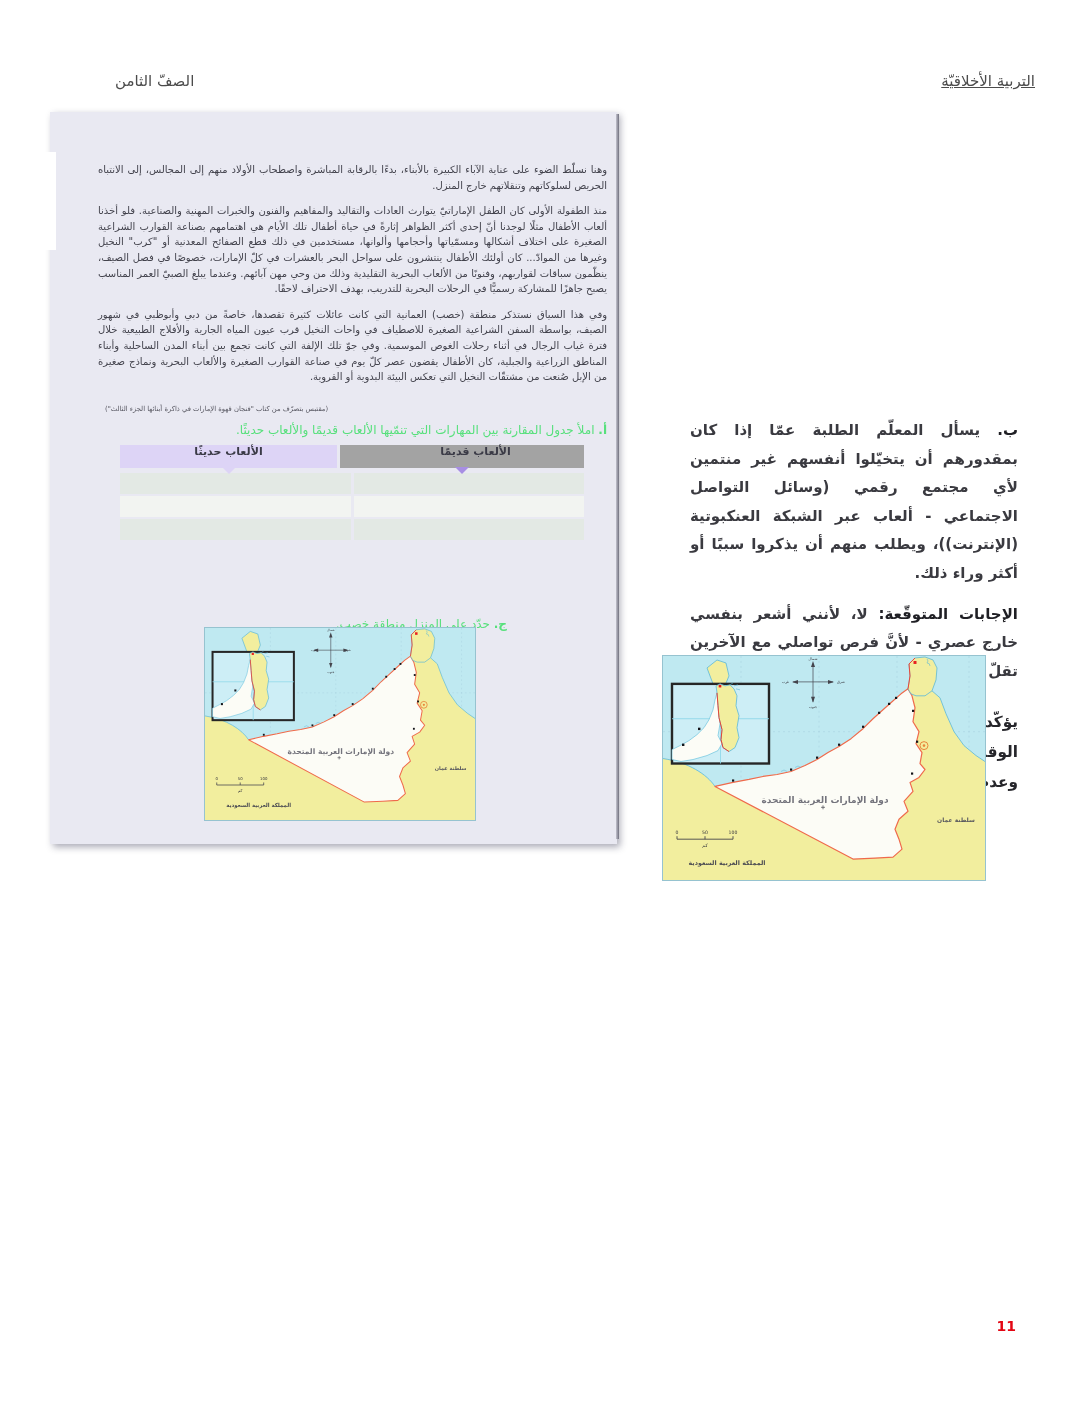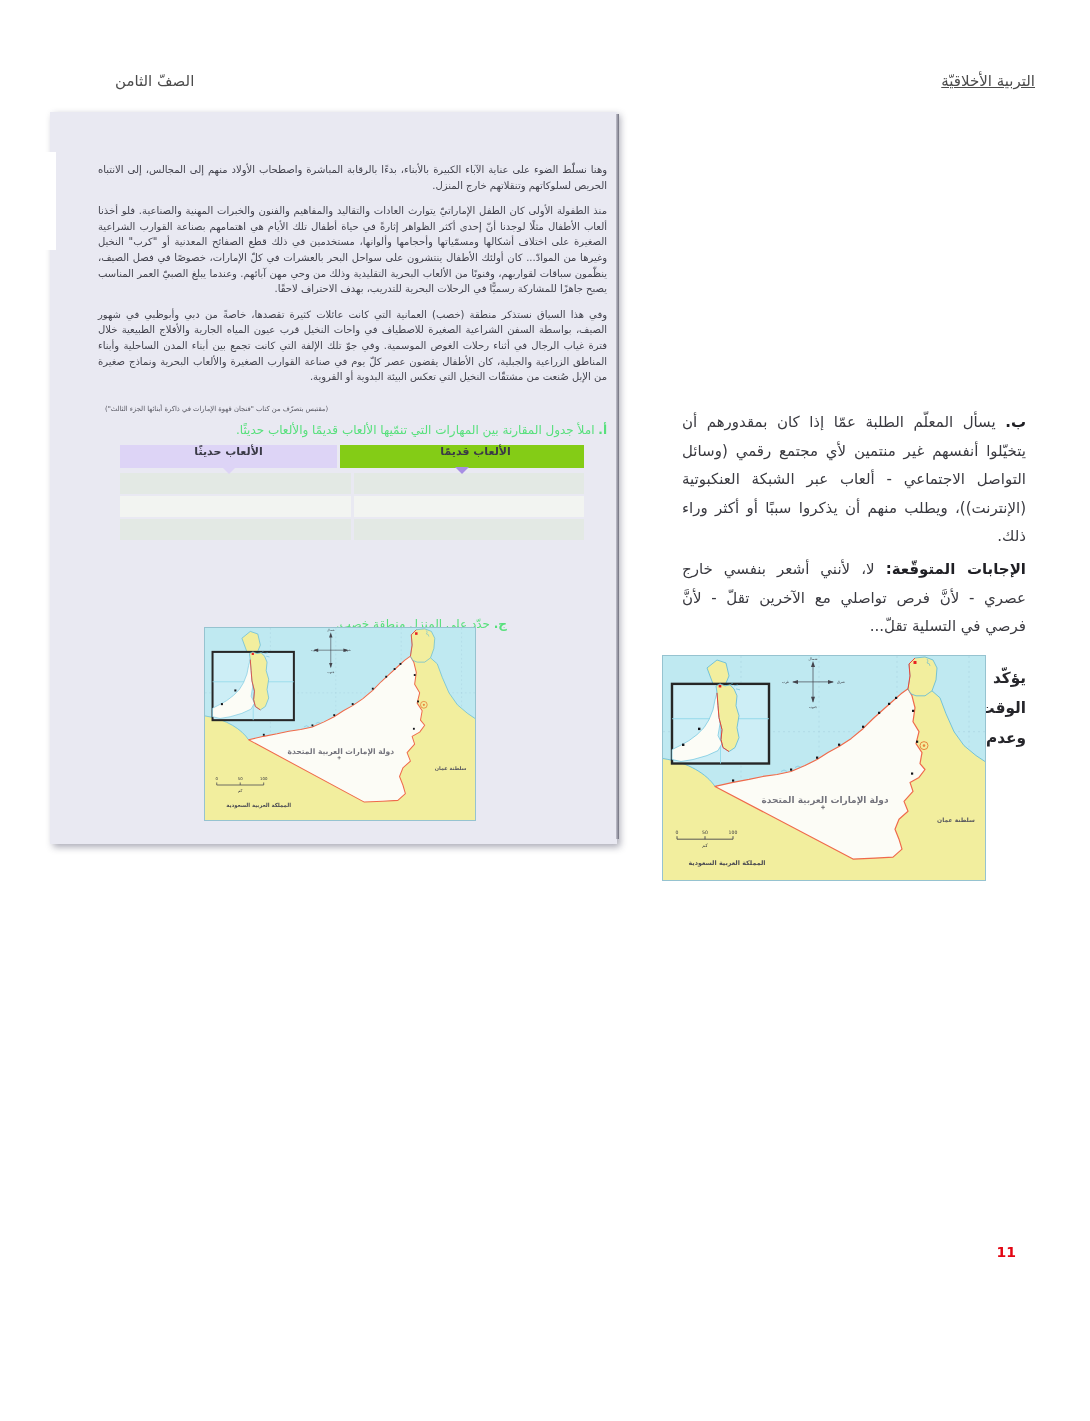--- a/index.html
+++ b/index.html
@@ -29,46 +29,46 @@
   .item .marker{font-weight:bold;}
   .item-a{top:310px;}
   .item-b{top:452px;}
   .item-c{top:504px;left:auto;right:110px;text-align:right;}
 
   
   .cmp-table{position:absolute;top:333px;right:33px;width:464px;direction:rtl;}
   .thead{display:flex;gap:3px;height:23px;}
   .th{flex:1;display:flex;align-items:flex-start;justify-content:center;
       font-size:11px;font-weight:bold;color:#3a3a46;position:relative;}
-  .th-old{background:#84cc16;padding-left:27px;}
+  .th-old{background:#a3a3a3;padding-left:27px;}
   .th-new{background:#ddd4f6;}
   .th::after{content:"";position:absolute;bottom:-6px;left:50%;margin-left:-7px;
       border:7px solid transparent;border-bottom:0;}
   .th-old::after{border-top-color:#a78ee3;}
   .th-new::after{border-top-color:#ddd4f6;}
   .tbody{margin-top:5px;display:flex;flex-direction:column;gap:2px;}
   .tr{display:flex;gap:3px;height:21px;}
   .td{flex:1;}
   .tr-g .td{background:#e3e9e4;}
   .tr-w .td{background:#f2f4f1;}
 
   
   .map{outline:1px solid #96c3d0;}
   .map-small{position:absolute;left:155px;top:516px;width:270px;height:192px;}
   .map-large{position:absolute;left:663px;top:656px;width:322px;height:224px;}
   svg text{font-family:"DejaVu Sans",sans-serif;}
 
   
   .teacher{position:absolute;right:60px;width:352px;top:404px;direction:rtl;color:#3a3a40;
         font-size:15px;line-height:28.6px;text-align:justify;}
-  .teacher p{margin:4px;}
+  .teacher p{margin:12px;font-weight:bold;}
   .teacher b{color:#1f1f24;}
   .tnote{font-weight:bold;color:#26262b;margin-top:22px !important;font-size:15.3px;line-height:30px;}
 
-  .pageno{position:absolute;right:74px;top:1244px;font-size:14px;font-weight:bold;color:#e30613;}
+  .pageno{position:absolute;right:74px;top:1318px;font-size:14px;font-weight:bold;color:#e30613;}
 </style>
 </head>
 <body>
 
 <div class="canvas">
 
   <svg width="0" height="0" style="position:absolute" aria-hidden="true">
     <defs>
       <g id="uae-map">
         <rect width="322" height="225" fill="#bfe9f1"></rect>

